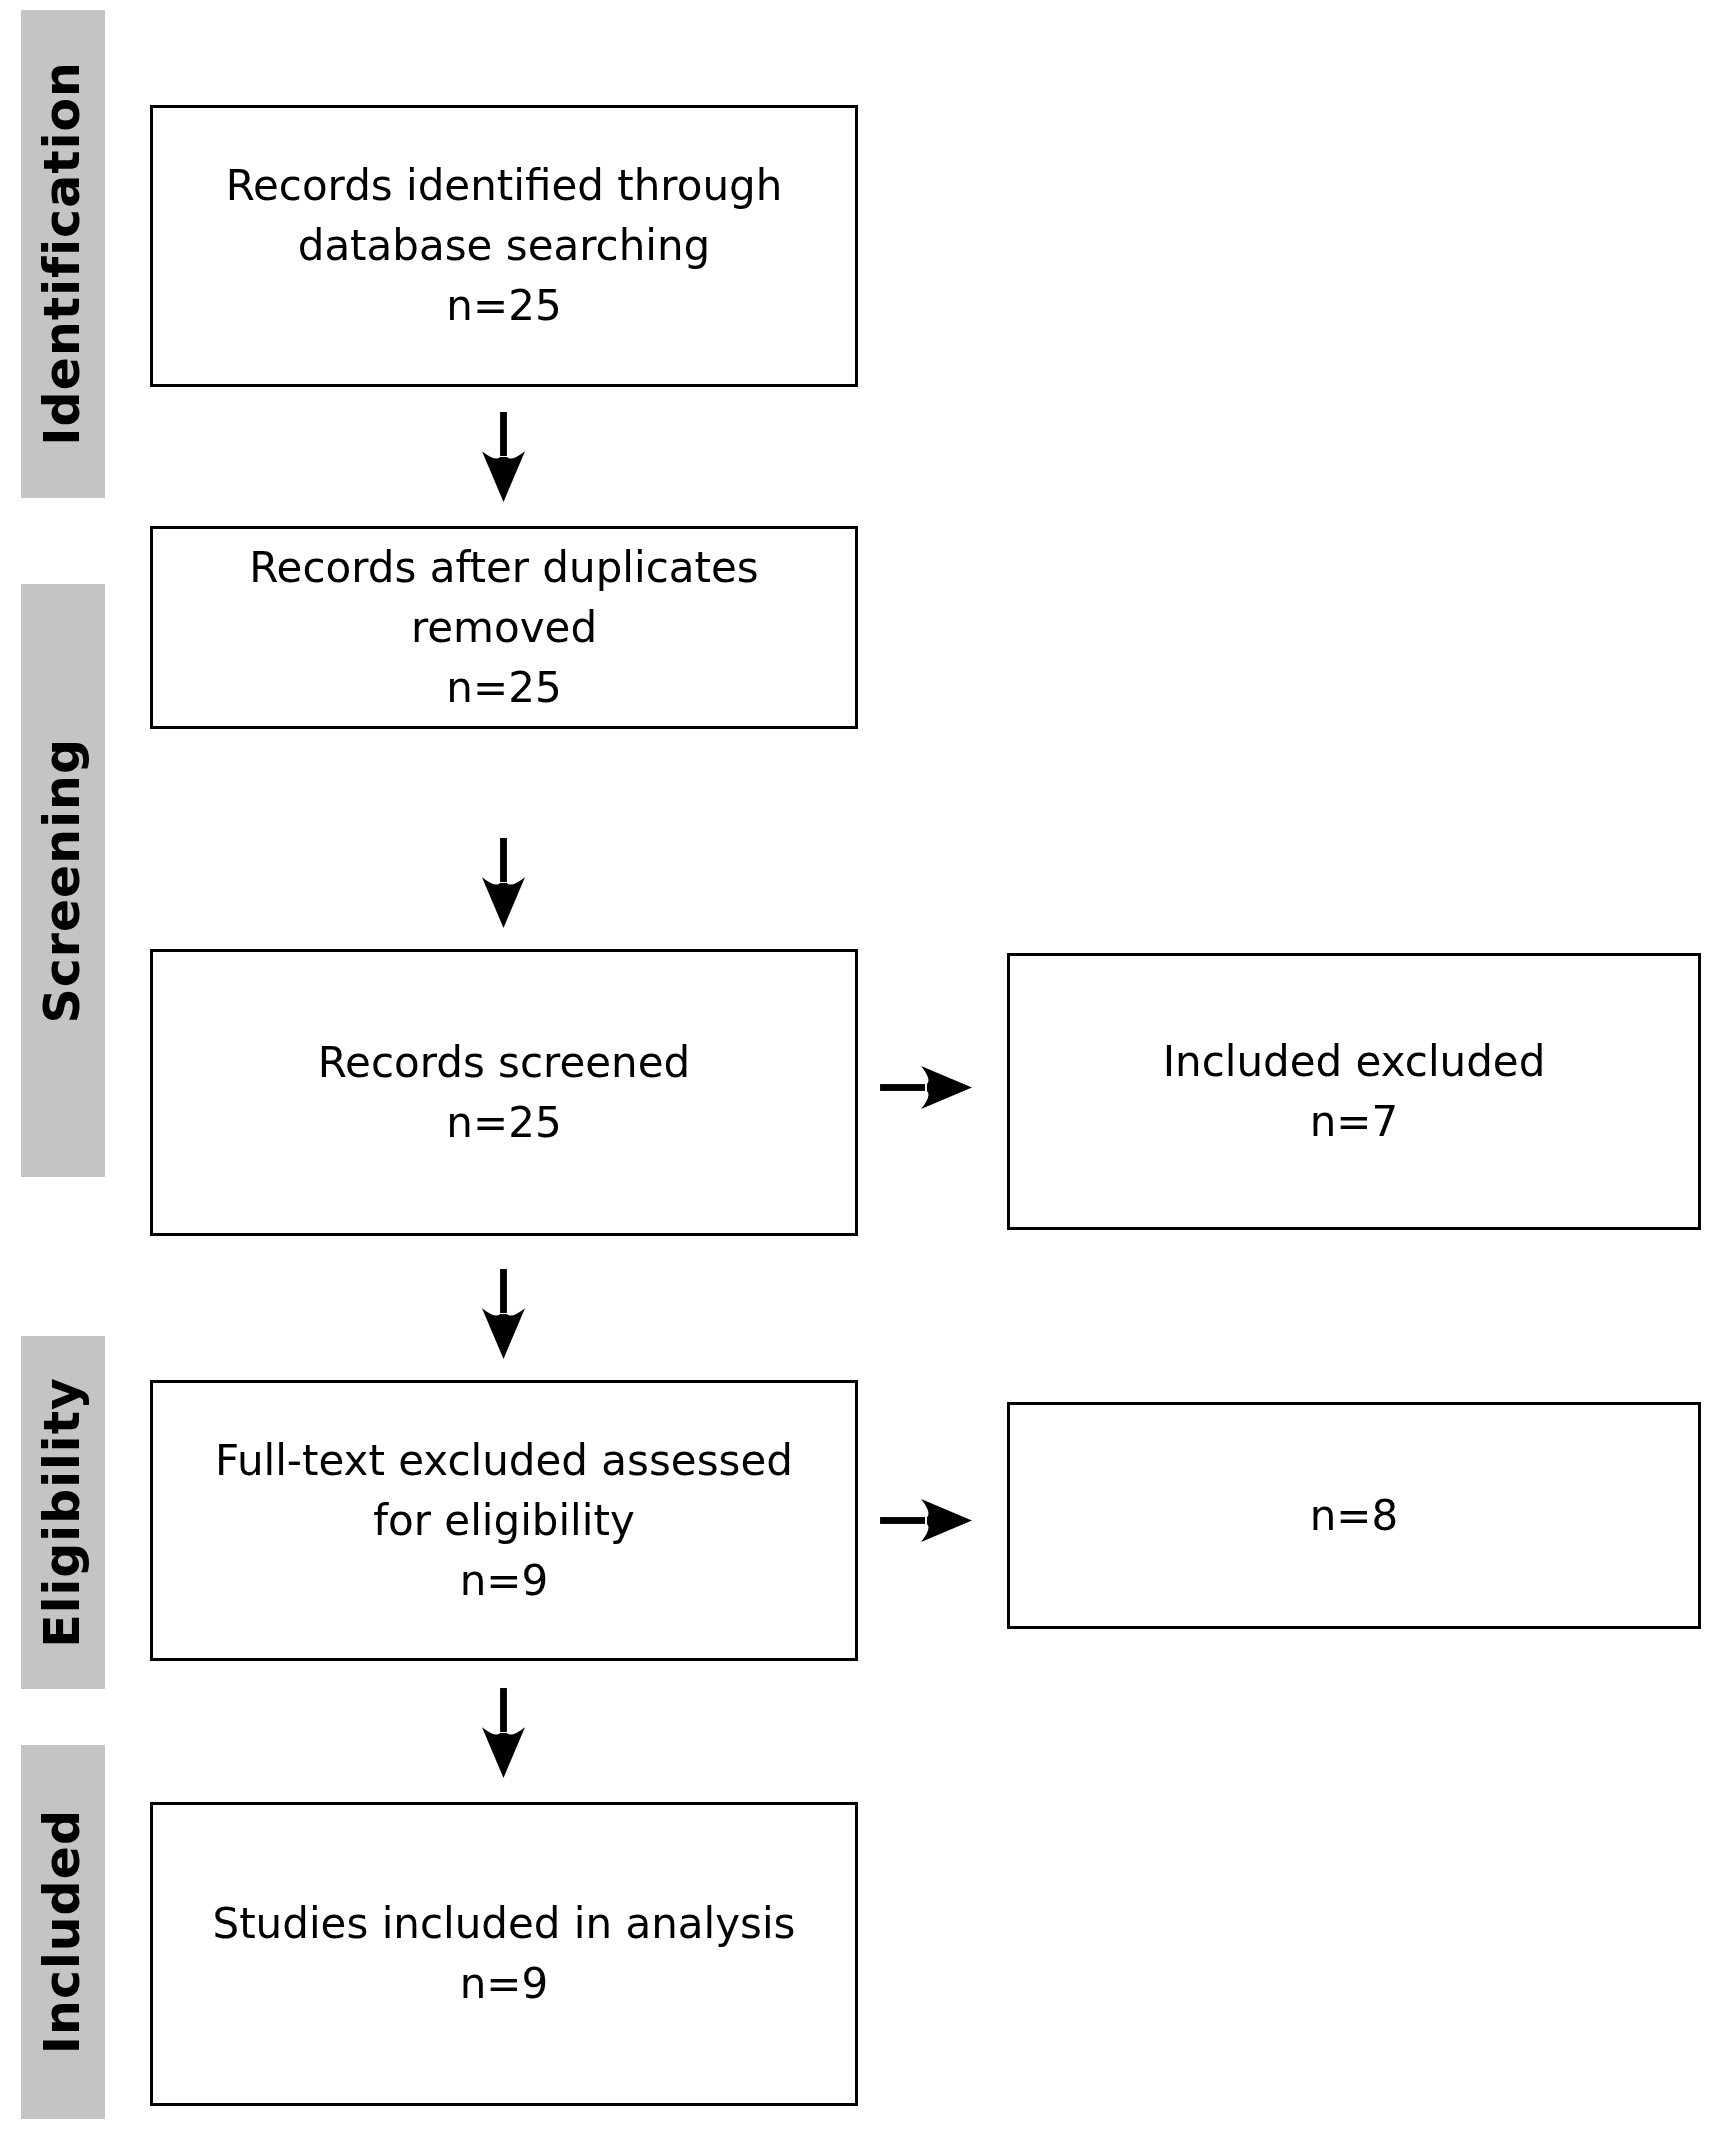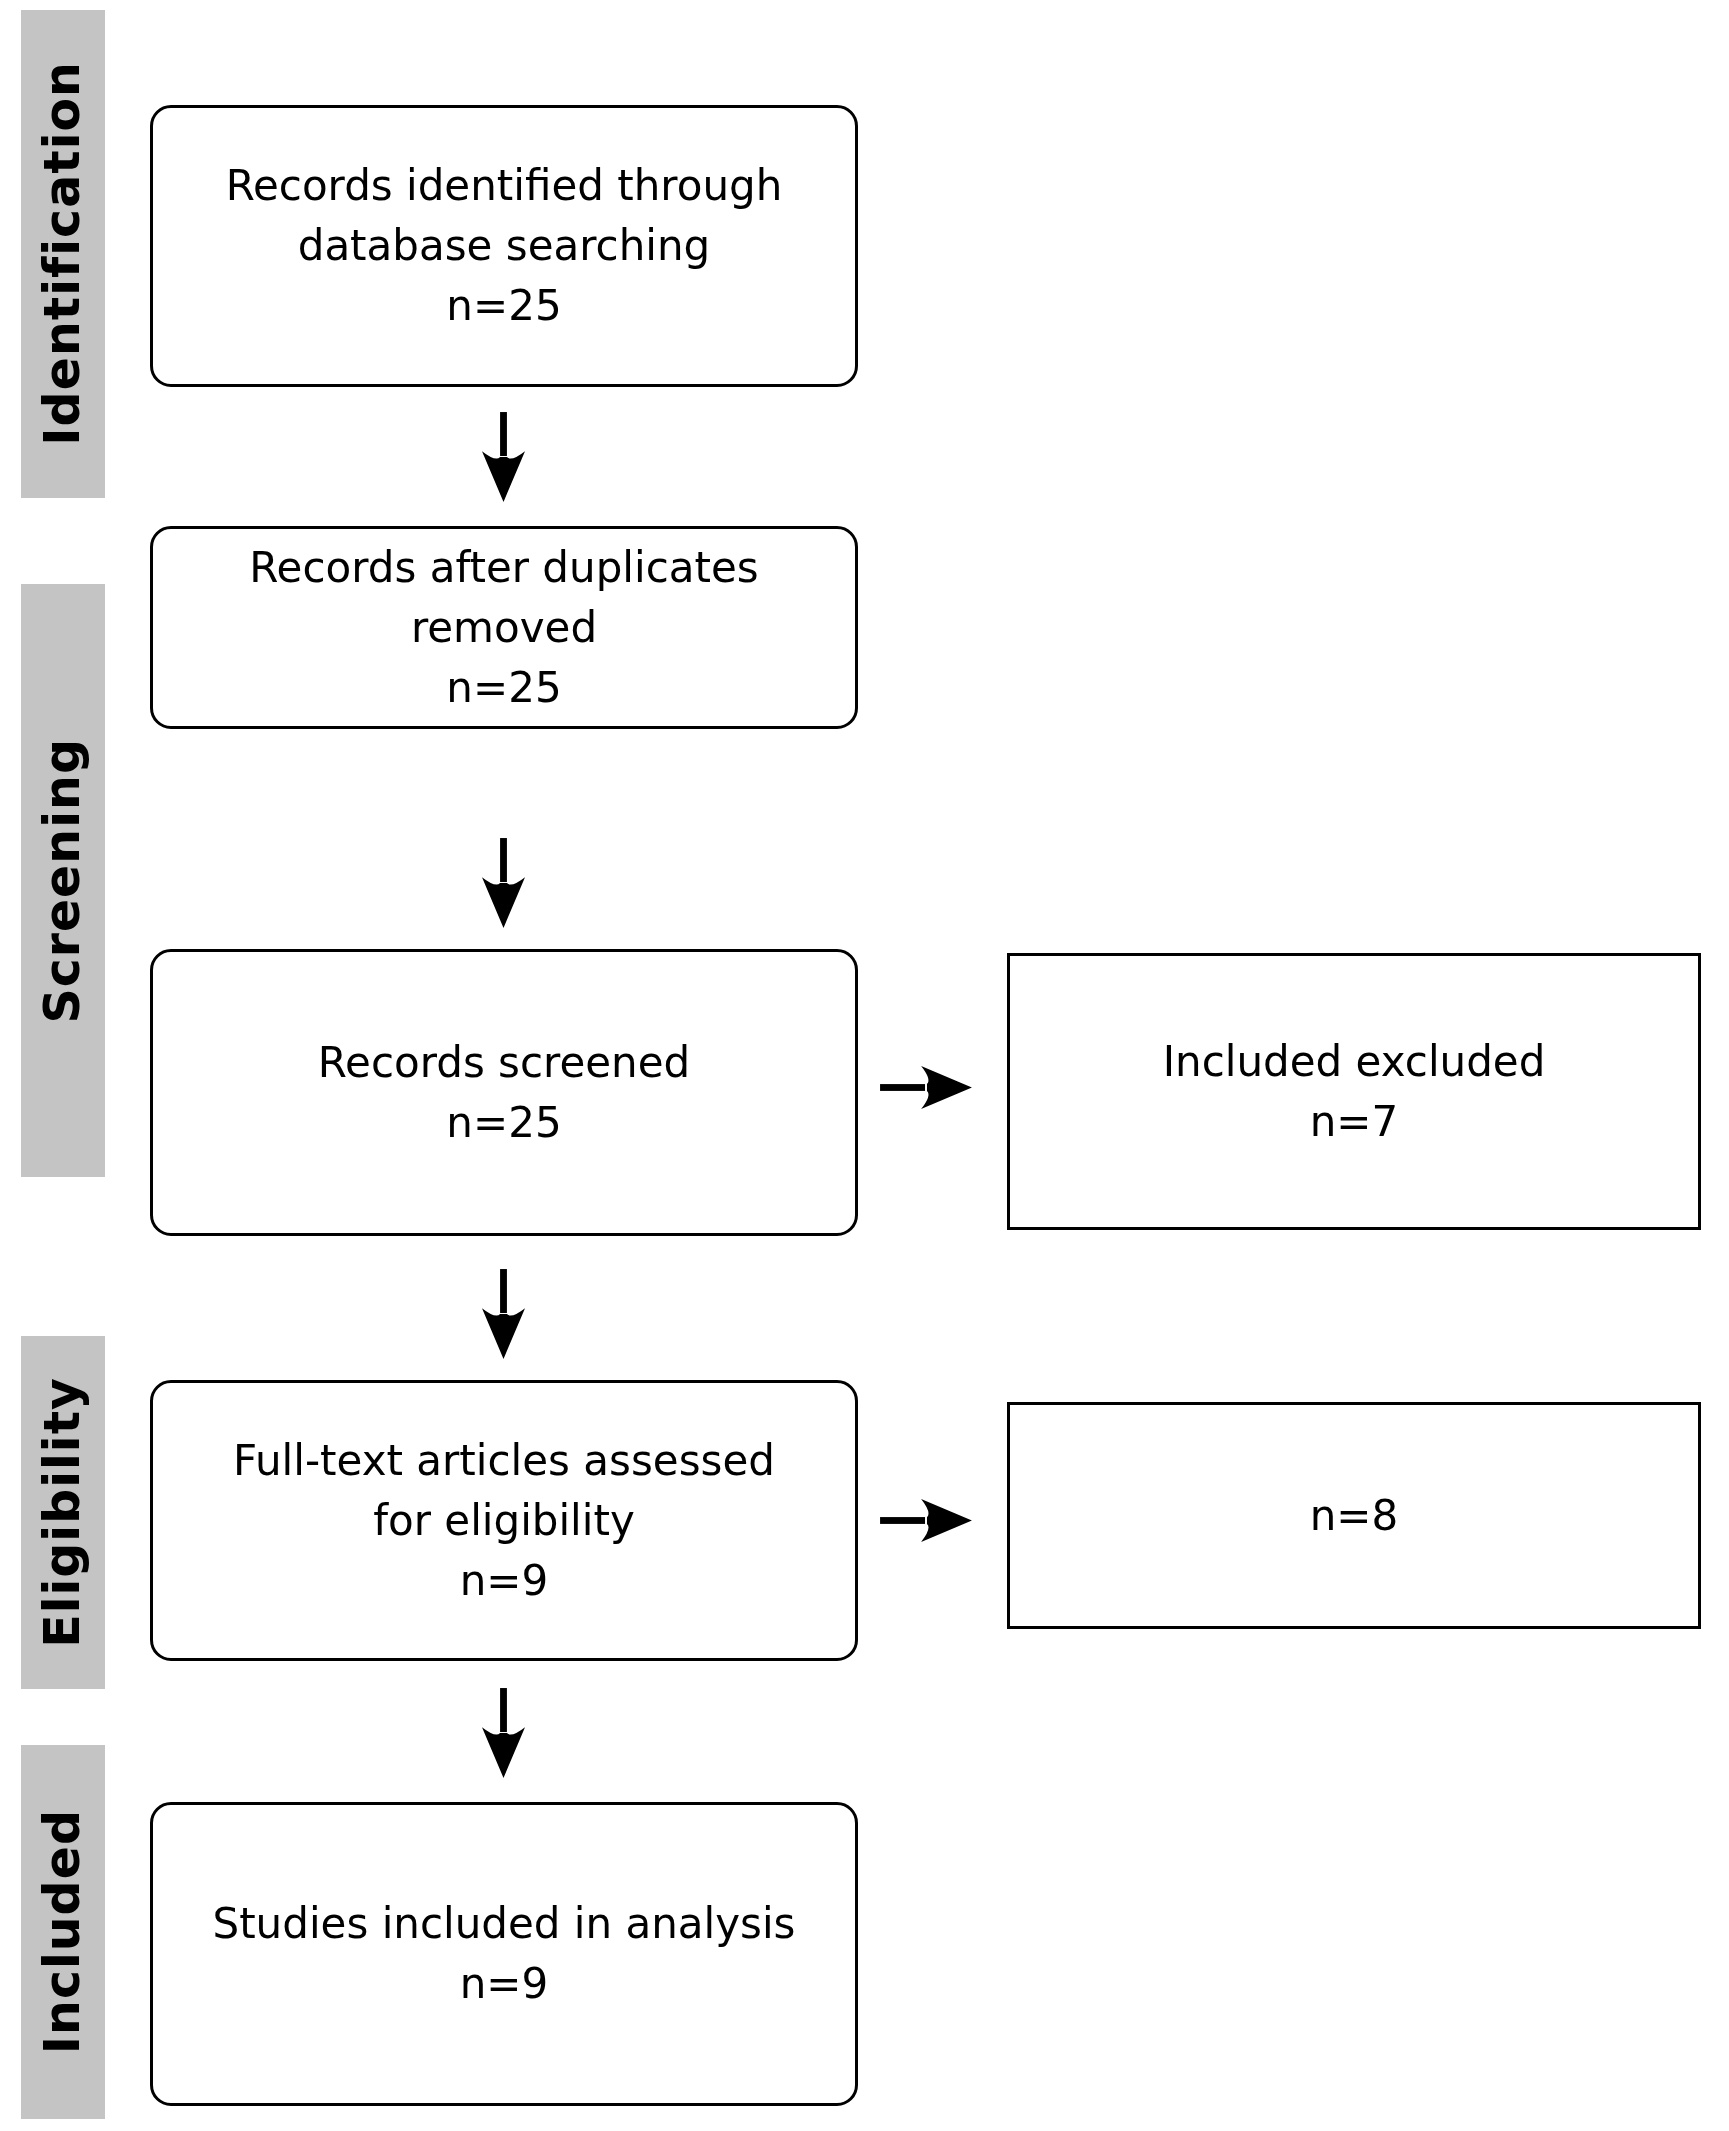--- a/index.html
+++ b/index.html
@@ -51,21 +51,21 @@
     justify-content: center;
     text-align: center;
     box-sizing: border-box;
   }
   .box-text {
     font-size: 42px;
     line-height: 60px;
   }
   .box-text .line { display: block; }
 
-  .main-col  { left: 150px;  width: 708px; border-radius: 21px; }
+  .main-col  { left: 150px;  width: 708px; }
   .right-col { left: 1007px; width: 694px; }
 
   #box-identified        { top: 105px;  height: 282px; }
   #box-deduplicated      { top: 526px;  height: 203px; }
   #box-screened          { top: 949px;  height: 287px; }
   #box-fulltext          { top: 1380px; height: 281px; }
   #box-included          { top: 1802px; height: 304px; }
   #box-records-excluded  { top: 953px;  height: 277px; }
   #box-fulltext-excluded { top: 1402px; height: 227px; }
 
@@ -123,21 +123,21 @@
 
   <div class="flow-box main-col" id="box-screened">
     <div class="box-text">
       <span class="line">Records screened</span>
       <span class="line">n=25</span>
     </div>
   </div>
 
   <div class="flow-box main-col" id="box-fulltext">
     <div class="box-text">
-      <span class="line">Full-text articles assessed</span>
+      <span class="line">Full-text excluded assessed</span>
       <span class="line">for eligibility</span>
       <span class="line">n=9</span>
     </div>
   </div>
 
   <div class="flow-box main-col" id="box-included">
     <div class="box-text">
       <span class="line">Studies included in analysis</span>
       <span class="line">n=9</span>
     </div>

